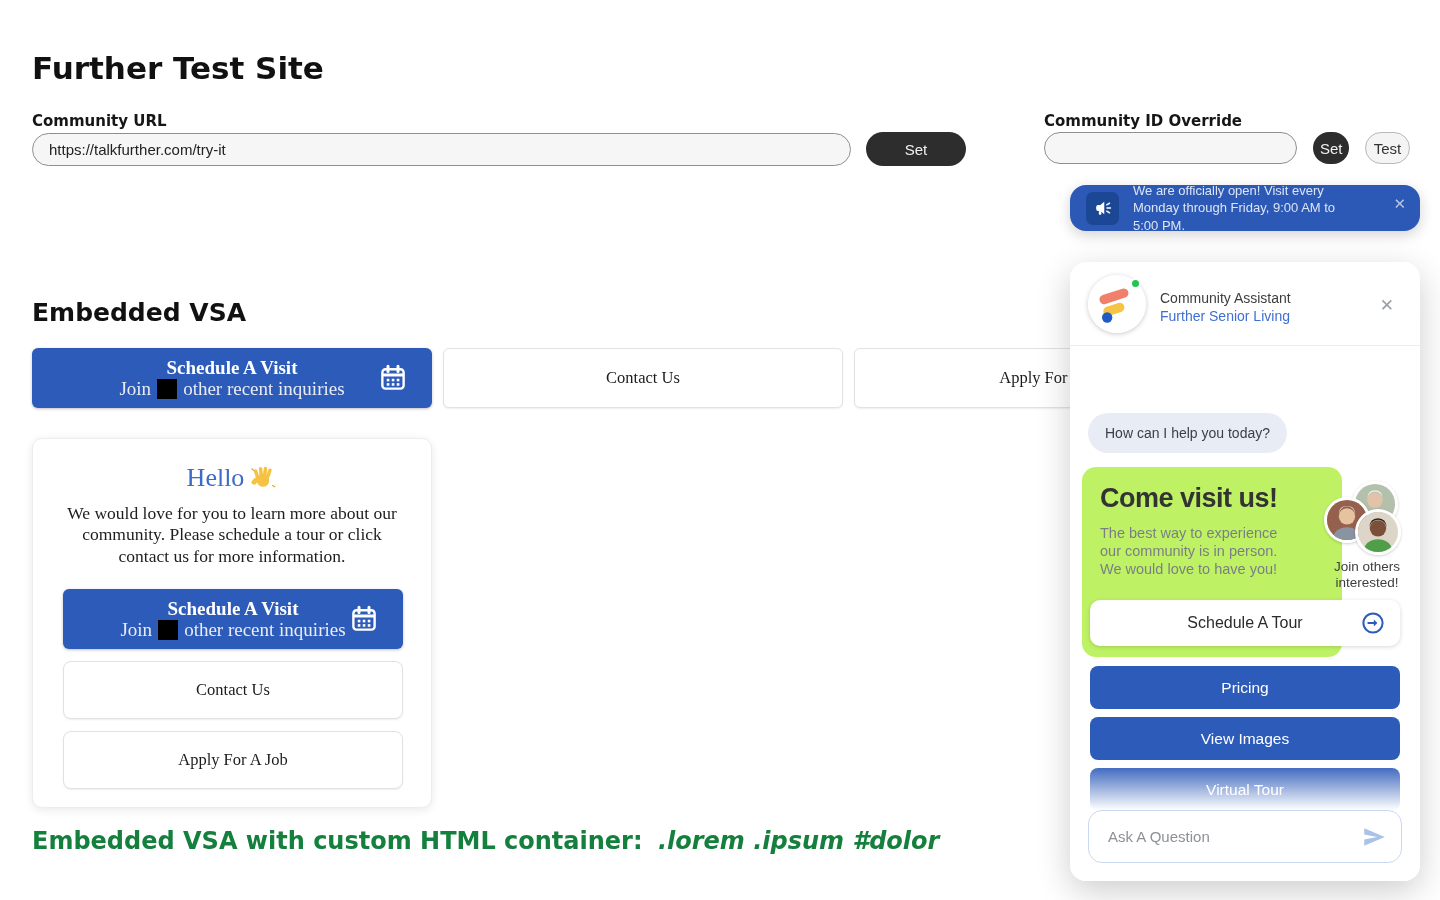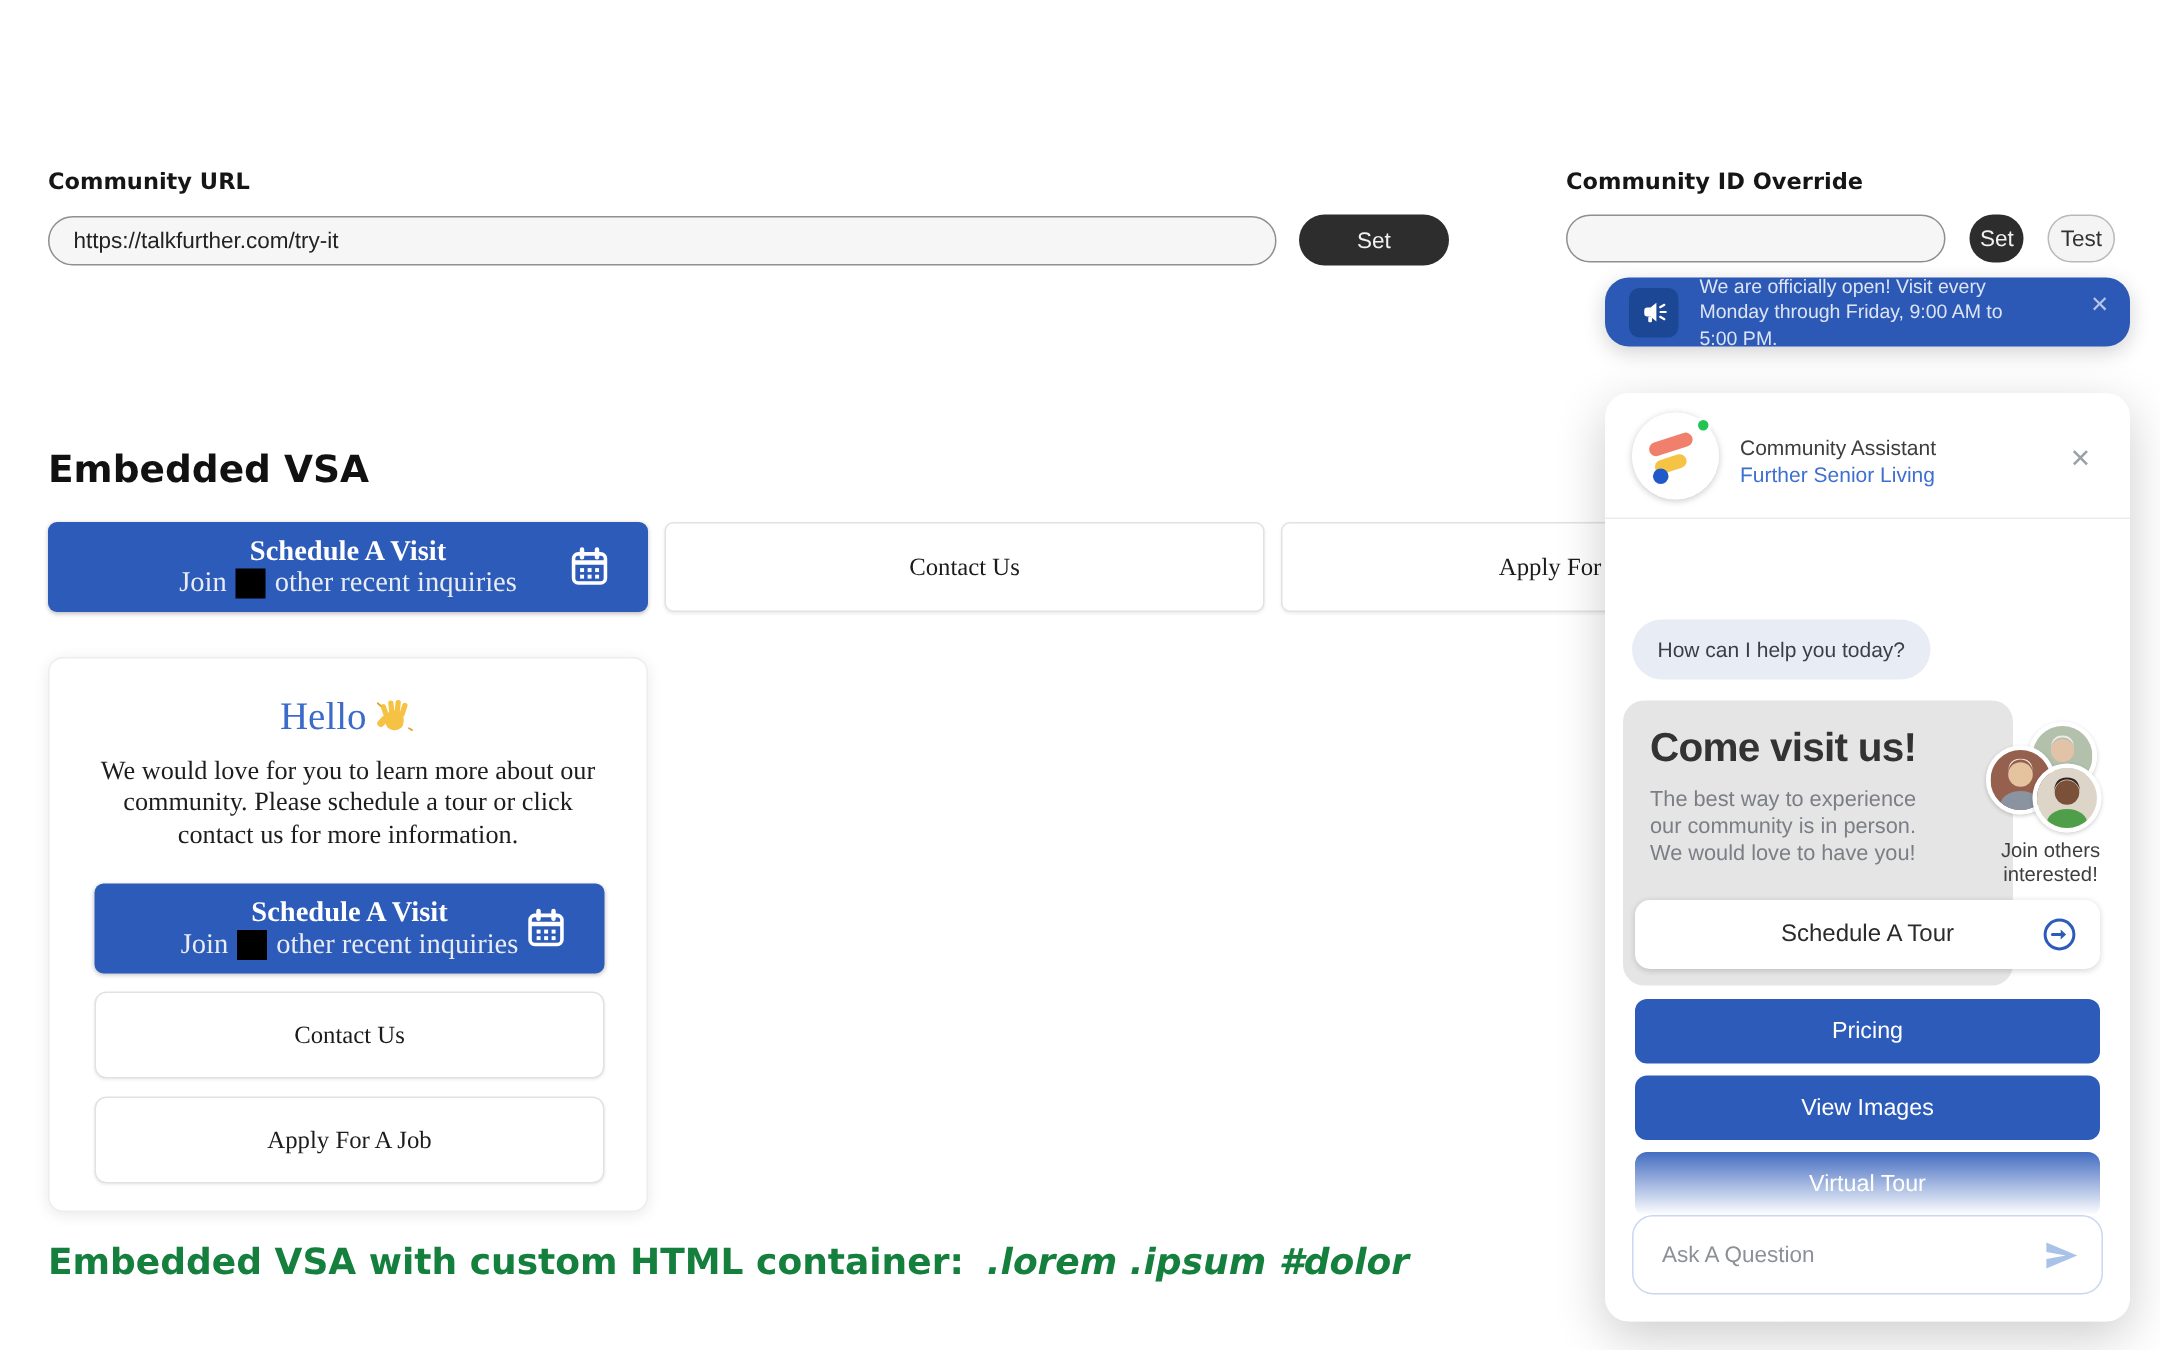--- a/index.html
+++ b/index.html
@@ -8,21 +8,21 @@
     position:relative; width:1440px; height:900px; overflow:hidden;
     background:#ffffff; font-family:"Liberation Sans", sans-serif; color:#1b1b1b;
   }
   
   .page-title {
     position:absolute; left:32px; top:50px;
     font-family:"DejaVu Sans", sans-serif; font-size:31px; font-weight:700; color:#111;
   }
   .field-label {
     font-family:"DejaVu Sans", sans-serif; font-size:15px; font-weight:700; color:#161616;
-    margin-bottom:13px;
+    margin-bottom:2px;
   }
   .url-section { position:absolute; left:32px; top:112px; width:950px; }
   .id-section  { position:absolute; left:1044px; top:112px; width:366px; }
   .field-row { display:flex; gap:15px; align-items:center; }
   .text-input {
     height:33px; border:1px solid #8f8f8f; border-radius:17px; background:#f6f6f6;
     font-family:"Liberation Sans", sans-serif; font-size:15px; color:#222; padding:0 16px;
     outline:none; width:100%;
   }
   .url-input { width:819px; flex:0 0 819px; }
@@ -127,21 +127,21 @@
   .panel-close {
     position:absolute; right:26px; top:35px; font-size:17px; color:#9aa0a8; cursor:pointer;
     background:none; border:none; line-height:1;
   }
   .greeting-bubble {
     position:absolute; left:18px; top:151px; background:#e8ecf5; border-radius:20px;
     padding:12px 17px; font-size:14px; color:#3a3f46;
   }
   .visit-card {
     position:absolute; left:12px; top:205px; width:260px; height:190px;
-    background:#e5e5e5; border-radius:14px;
+    background:#bef264; border-radius:14px;
   }
   .visit-heading {
     position:absolute; left:18px; top:16px; font-size:27px; font-weight:700; color:#333;
     letter-spacing:-0.5px;
   }
   .visit-body { position:absolute; left:18px; top:57px; width:178px; font-size:14.5px; line-height:18px; color:#7b7f85; }
   .visit-avatar { position:absolute; width:46px; height:46px; border-radius:50%; border:3px solid #fff; overflow:hidden; box-shadow:0 1px 3px rgba(0,0,0,.2); }
   .visit-avatar svg { display:block; width:100%; height:100%; }
   .av-top { left:270px; top:14px; z-index:1; }
   .av-left { left:242px; top:30px; z-index:2; }
@@ -174,20 +174,21 @@
     font-family:"Liberation Sans", sans-serif; font-size:15px; color:#333;
   }
   .ask-input::placeholder { color:#8d9097; opacity:1; }
   .send-btn { border:none; background:none; cursor:pointer; padding:0 14px 0 0; display:flex; }
 </style>
 </head>
 <body>
 
 <div id="app">
 
+  <h1 class="page-title">Further Test Site</h1>
 
   <div class="url-section">
     <div class="field-label">Community URL</div>
     <div class="field-row">
       <input class="text-input url-input" type="text" value="https://talkfurther.com/try-it" style="">
       <button class="btn-dark url-set">Set</button>
     </div>
   </div>
 
   <div class="id-section">

